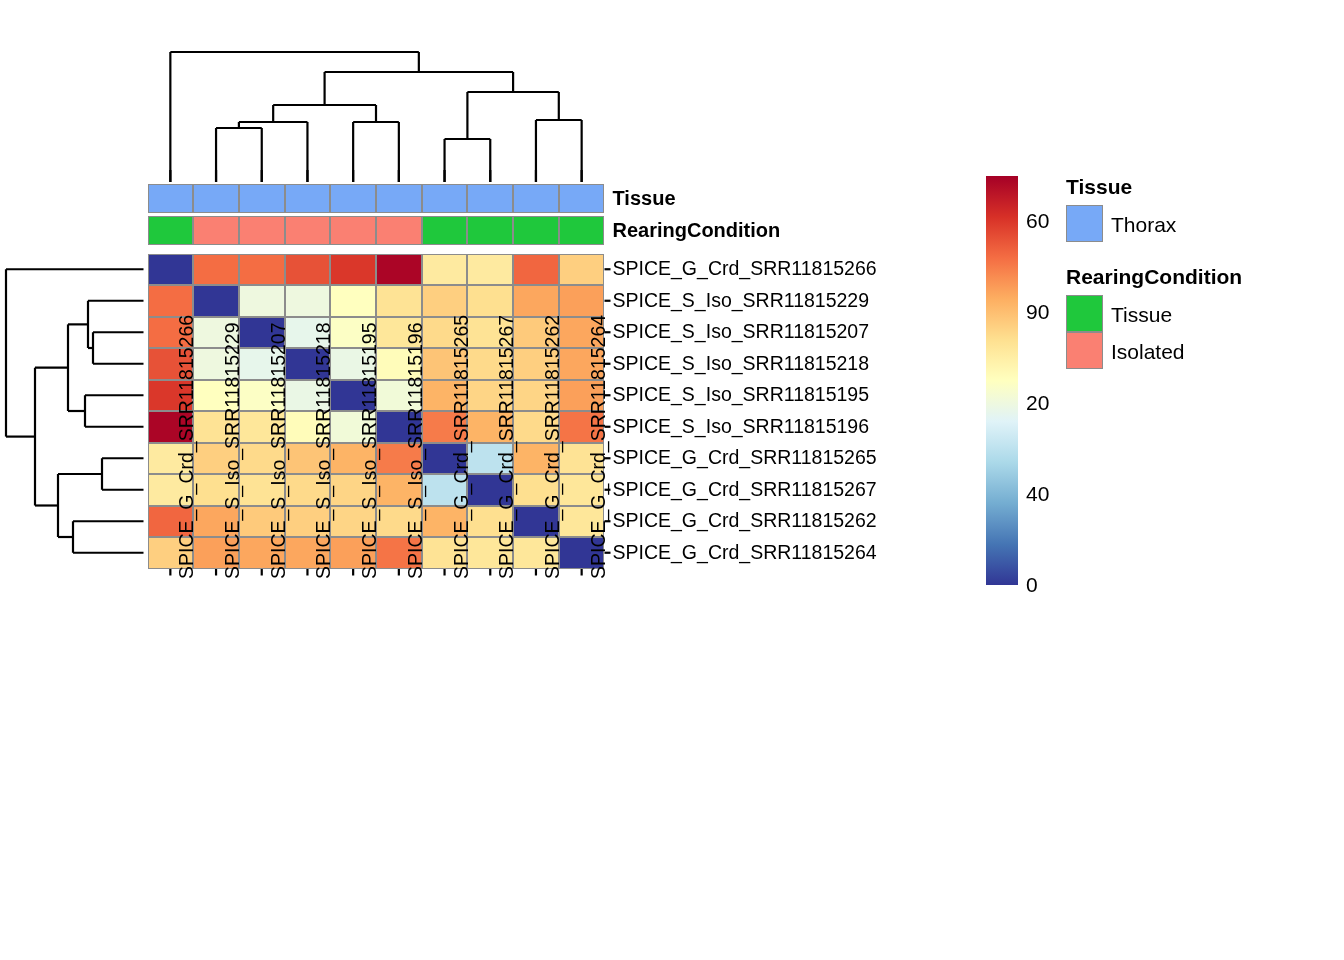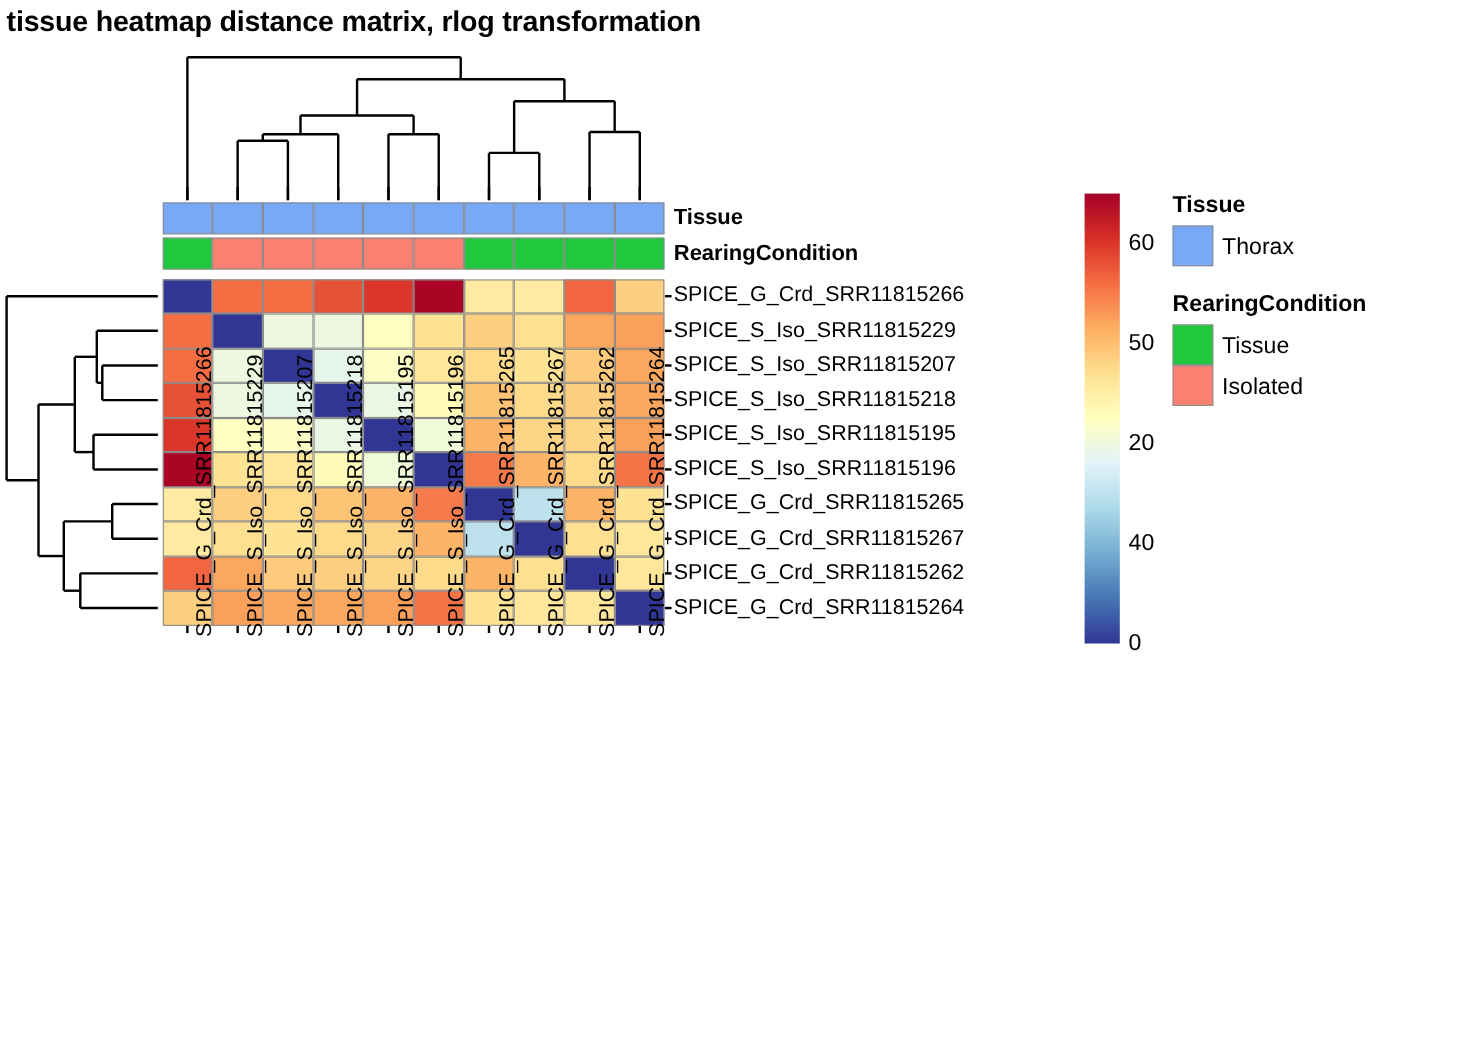--- a/index.html
+++ b/index.html
@@ -25,21 +25,20 @@
   .cbtick{position:absolute;font-size:21px;line-height:1;white-space:nowrap;}
   .legtitle{position:absolute;font-size:21px;font-weight:bold;white-space:nowrap;line-height:1;}
   .legswatch{position:absolute;width:37px;height:37px;box-sizing:border-box;border:1.5px solid #8c8c8c;}
   .leglabel{position:absolute;font-size:21px;white-space:nowrap;line-height:1;text-align:right;}
 </style>
 </head>
 <body>
 
 <div id="plot">
 
-  <div id="title">tissue heatmap distance matrix, rlog transformation</div>
 
   <svg class="vec">
     <g id="coldendro" fill="none" stroke="#000" stroke-width="2.2">
         <line x1="216.04999999999998" y1="182" x2="216.04999999999998" y2="128"></line>
         <line x1="261.75" y1="182" x2="261.75" y2="128"></line>
         <line x1="216.04999999999998" y1="128" x2="261.75" y2="128"></line>
         <line x1="238.89999999999998" y1="128" x2="238.89999999999998" y2="122"></line>
         <line x1="307.45000000000005" y1="182" x2="307.45000000000005" y2="122"></line>
         <line x1="238.89999999999998" y1="122" x2="307.45000000000005" y2="122"></line>
         <line x1="353.15000000000003" y1="182" x2="353.15000000000003" y2="122"></line>
@@ -278,21 +277,21 @@
       <div class="collab" style="left: 405.85px; top: 578.5px;">SPICE_S_Iso_SRR11815196</div>
       <div class="collab" style="left: 451.55px; top: 578.5px;">SPICE_G_Crd_SRR11815265</div>
       <div class="collab" style="left: 497.25px; top: 578.5px;">SPICE_G_Crd_SRR11815267</div>
       <div class="collab" style="left: 542.95px; top: 578.5px;">SPICE_G_Crd_SRR11815262</div>
       <div class="collab" style="left: 588.65px; top: 578.5px;">SPICE_G_Crd_SRR11815264</div>
     </div>
 
   <div id="cbar" style="background: linear-gradient(rgb(165, 0, 38) 0%, rgb(190, 24, 39) 5%, rgb(215, 48, 39) 10%, rgb(230, 79, 53) 15%, rgb(244, 109, 67) 20%, rgb(249, 142, 82) 25%, rgb(253, 174, 97) 30%, rgb(254, 199, 121) 35%, rgb(254, 224, 144) 40%, rgb(255, 240, 168) 45%, rgb(255, 255, 191) 50%, rgb(240, 249, 220) 55%, rgb(224, 243, 248) 60%, rgb(198, 230, 241) 65%, rgb(171, 217, 233) 70%, rgb(144, 195, 221) 75%, rgb(116, 173, 209) 80%, rgb(93, 145, 195) 85%, rgb(69, 117, 180) 90%, rgb(59, 86, 165) 95%, rgb(49, 54, 149) 100%);"></div>
   <div id="cbarticks">
       <div class="cbtick" style="left: 1026px; top: 210.444px;">60</div>
-      <div class="cbtick" style="left: 1026px; top: 301.333px;">50</div>
+      <div class="cbtick" style="left: 1026px; top: 301.333px;">90</div>
       <div class="cbtick" style="left: 1026px; top: 392.222px;">20</div>
       <div class="cbtick" style="left: 1026px; top: 483.111px;">40</div>
       <div class="cbtick" style="left: 1026px; top: 574px;">0</div>
     </div>
 
   <div id="legends">
       <div class="legtitle" style="left: 1066px; top: 176px;">Tissue</div>
       <div class="legswatch" style="left: 1066px; top: 205px; background: rgb(119, 169, 247);"></div>
       <div class="leglabel" style="left: 1111px; top: 214px;">Thorax</div>
       <div class="legtitle" style="left: 1066px; top: 266px;">RearingCondition</div>

